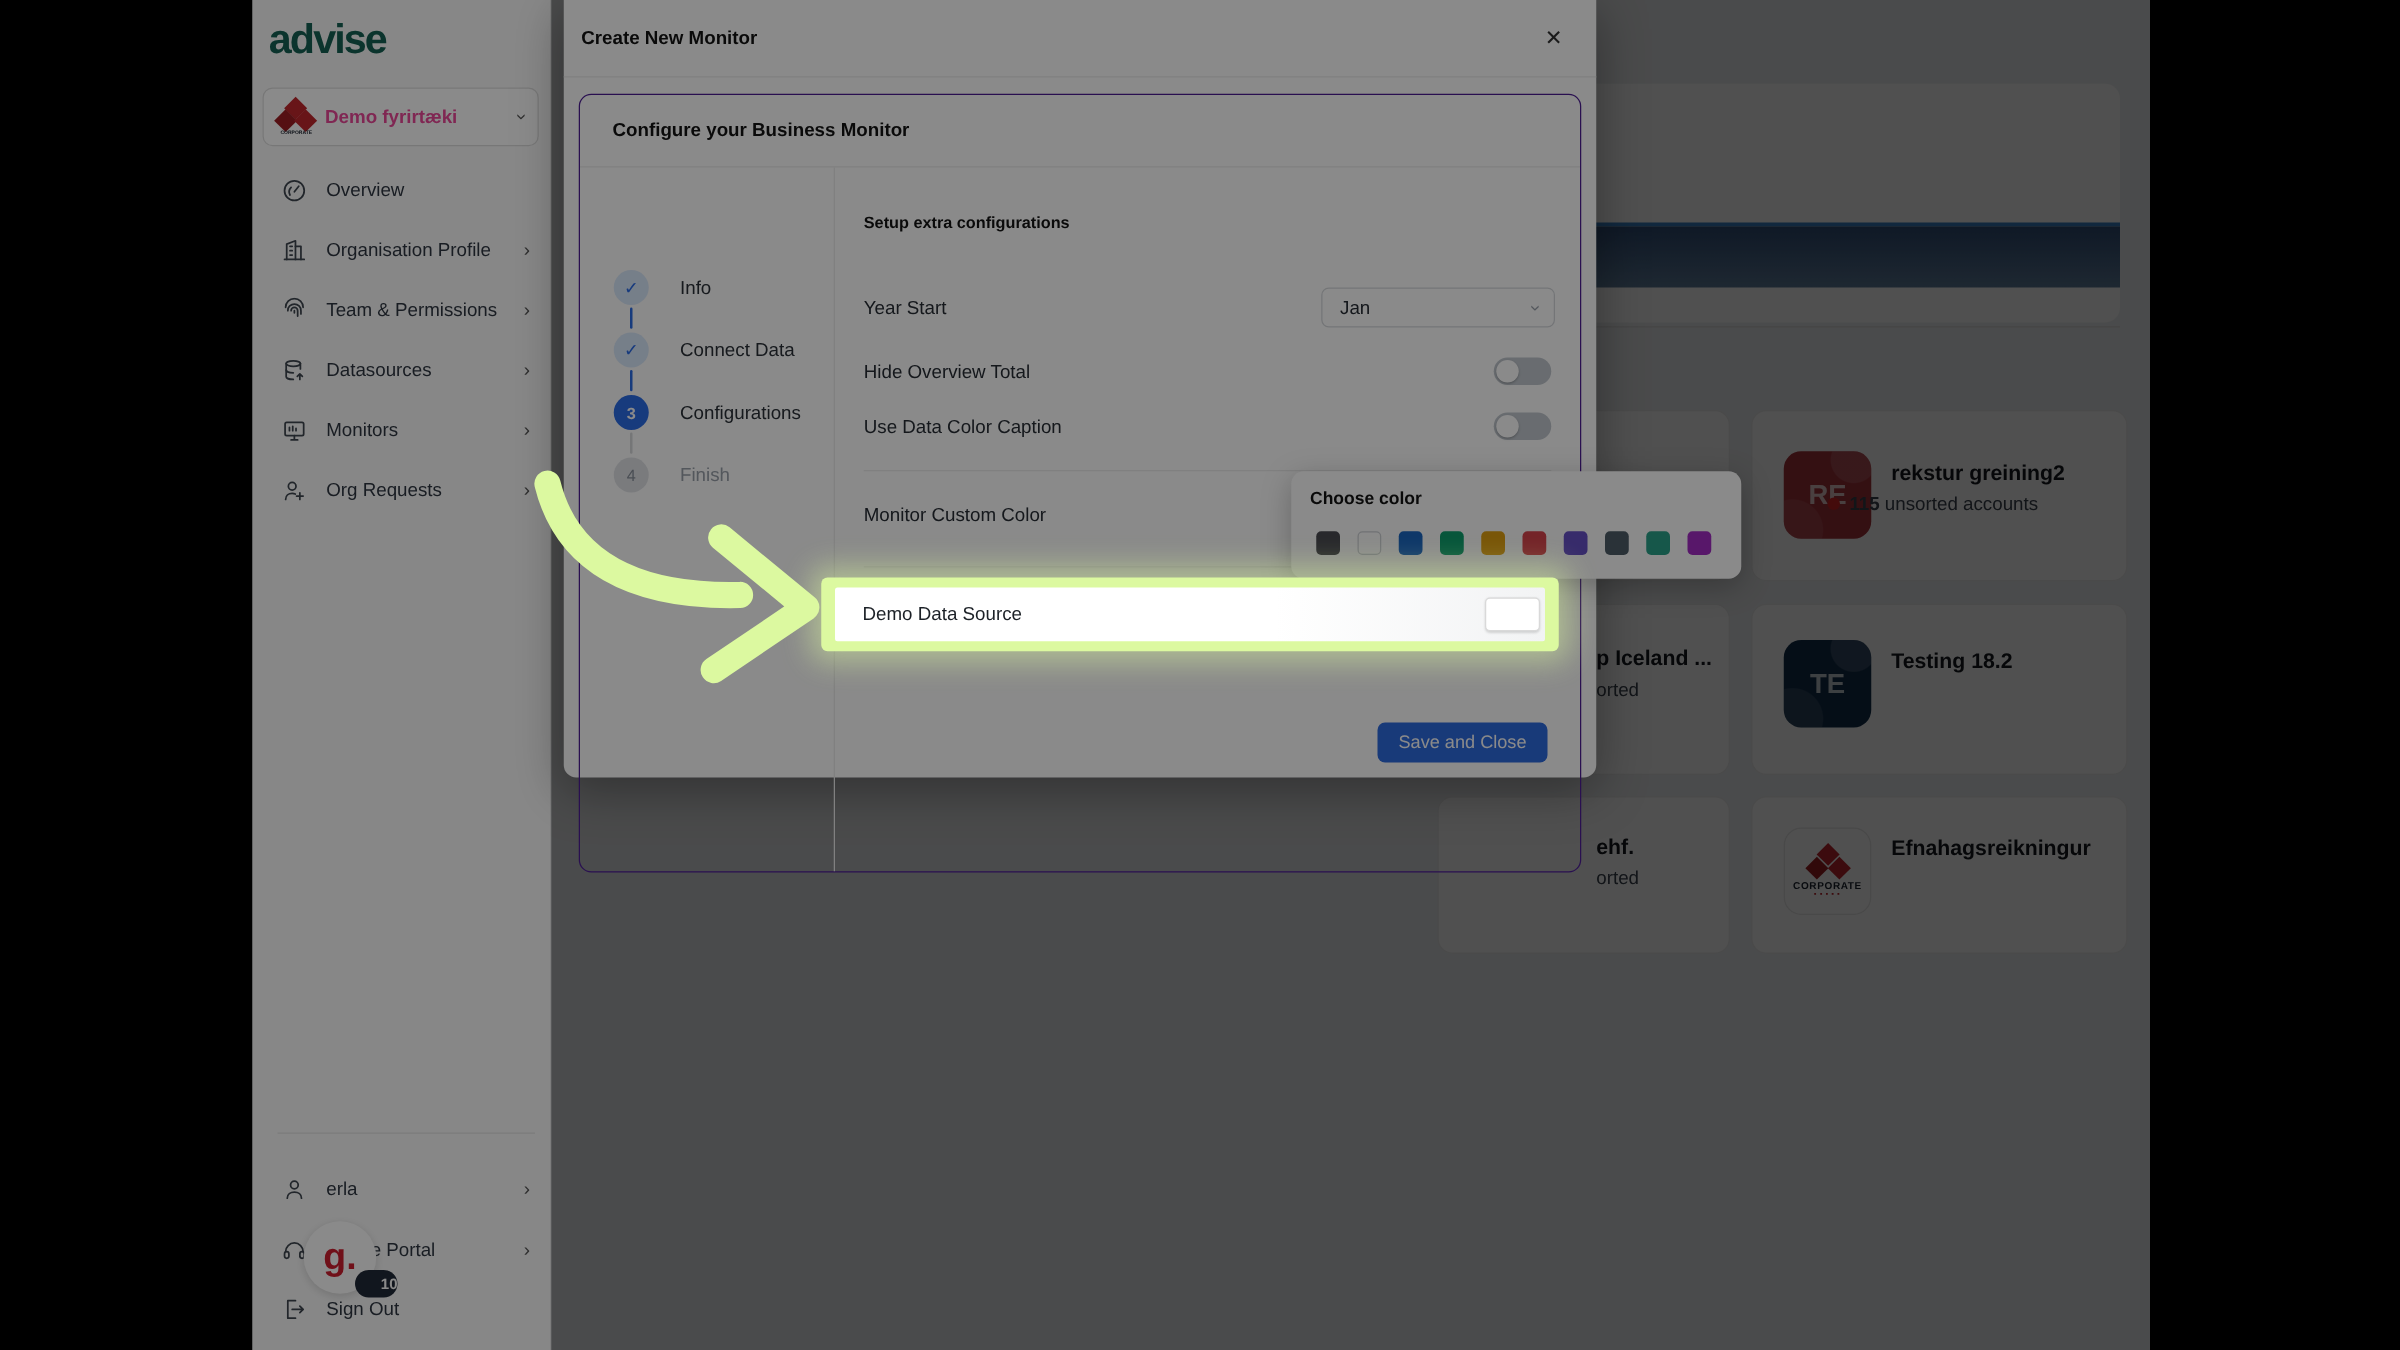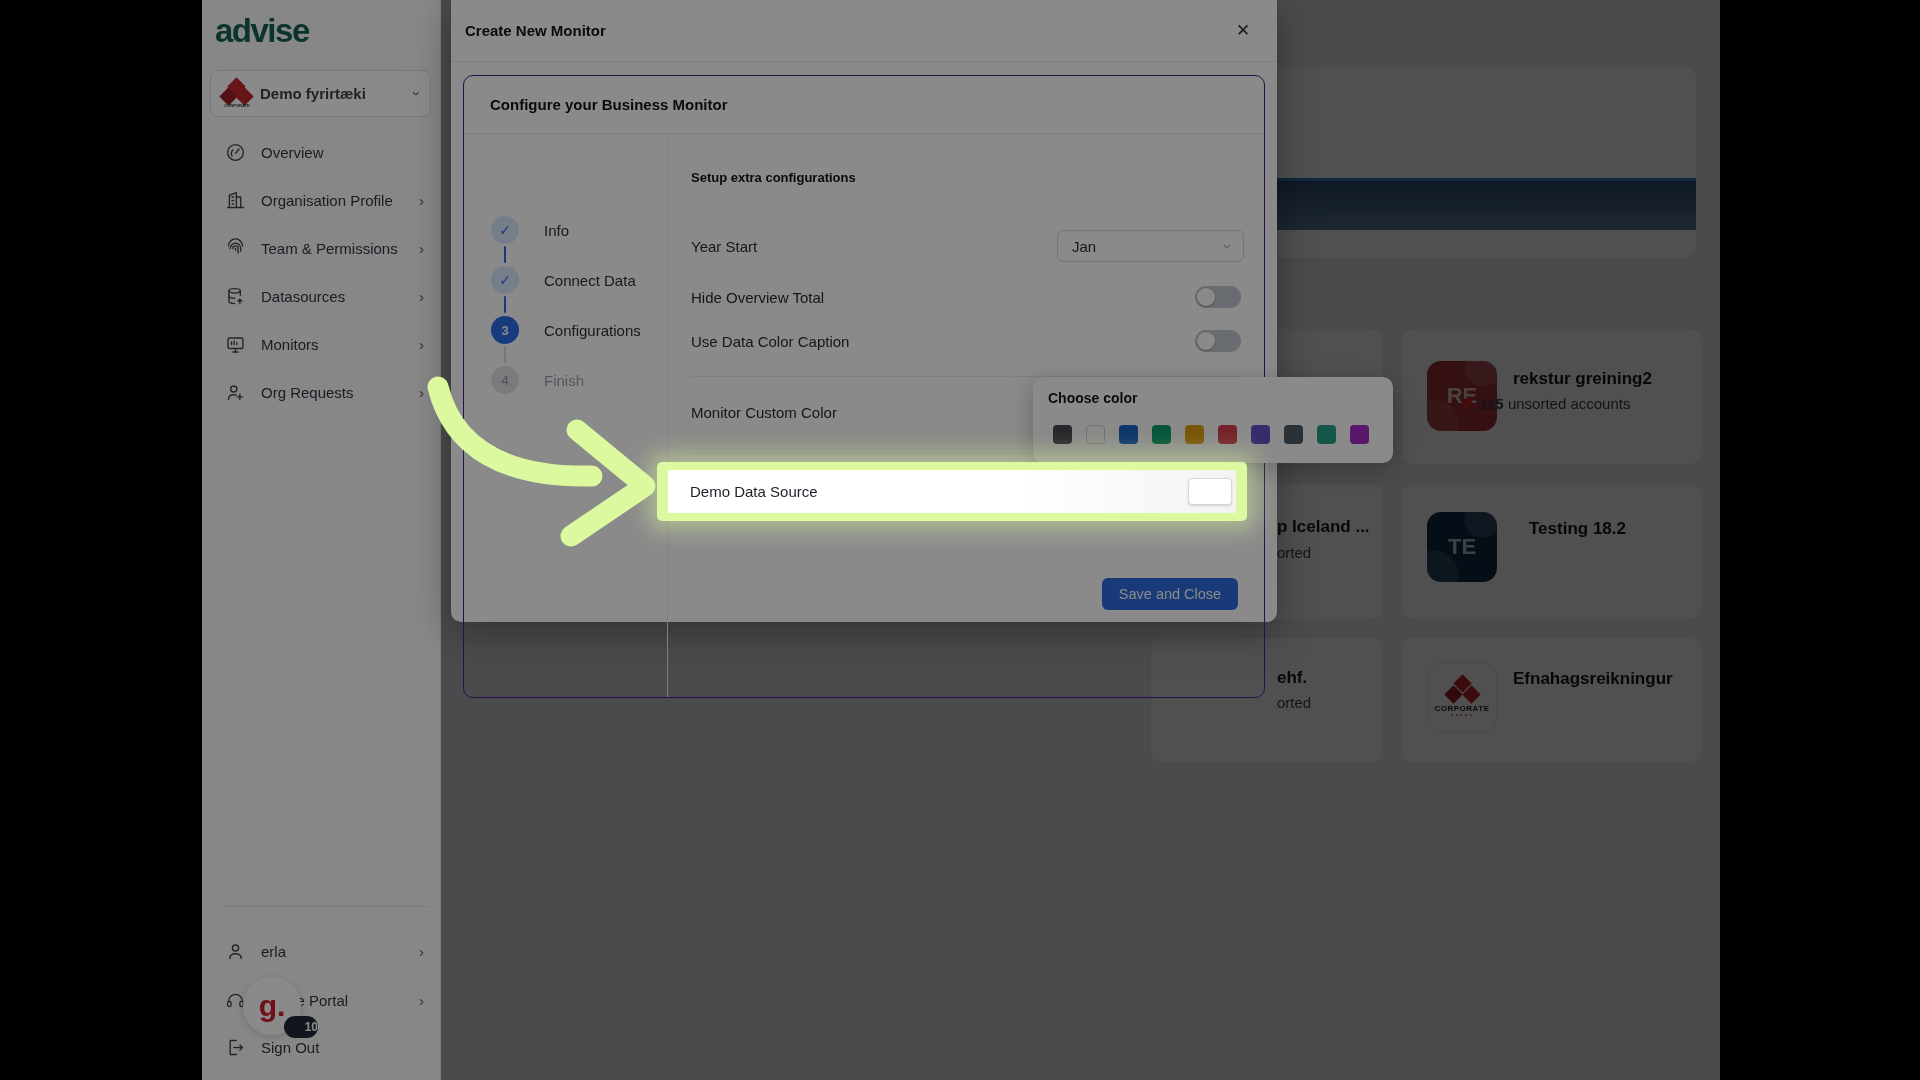--- a/index.html
+++ b/index.html
@@ -7,21 +7,21 @@
   #screen{position:relative;width:1920px;height:1080px;background:#000;overflow:hidden;}
 
   
   .app{position:absolute;left:202px;top:0;width:1518px;height:1080px;background:#eef0f2;}
 
   
   .sidebar{position:absolute;left:0;top:0;width:239px;height:1080px;background:#fafafa;border-right:1px solid #e7e7e7;}
   .logo{position:absolute;left:13px;top:12px;font-size:33px;font-weight:800;letter-spacing:-1.5px;color:#166153;}
   .company{position:absolute;left:8px;top:70px;width:221px;height:47px;background:#fff;border:1px solid #ddd;border-radius:8px;display:flex;align-items:center;padding:0 10px;gap:9px;}
   .corp-mini{width:30px;height:28px;position:relative;flex:0 0 auto;}
-  .company-name{font-size:15px;font-weight:700;color:#404040;flex:1;}
+  .company-name{font-size:15px;font-weight:700;color:#ec4899;flex:1;}
   .chev{color:#555;font-size:15px;}
   .chev-down{display:inline-block;transform:rotate(90deg);}
   .nav{position:absolute;left:8px;top:128px;width:224px;}
   .nav-item{height:48px;display:flex;align-items:center;padding:0 10px 0 14px;gap:15px;border-radius:8px;color:#2f3742;font-size:15px;}
   .nav-item .lbl{flex:1;}
   .icon{width:22px;height:22px;flex:0 0 auto;display:flex;align-items:center;justify-content:center;}
   .icon svg{width:21px;height:21px;stroke:#3f4750;stroke-width:1.6;fill:none;stroke-linecap:round;stroke-linejoin:round;}
   .side-div{position:absolute;left:20px;right:12px;top:906px;border-top:1px solid #e3e3e3;}
   .foot{position:absolute;left:8px;width:224px;}
   .g-widget{position:absolute;left:41px;top:977px;width:58px;height:58px;border-radius:50%;background:#fff;box-shadow:0 2px 8px rgba(0,0,0,.15);display:flex;align-items:center;justify-content:center;font-family:"Liberation Serif","DejaVu Serif",serif;font-weight:700;font-size:30px;color:#cf1f2f;}
@@ -253,21 +253,21 @@
       <div class="card-sub" style="left:1020px;top:392px;justify-content:center;">
         <span class="dot"></span>
         <span><b>115</b><span> unsorted accounts</span></span>
       </div>
 
       <div class="card" style="left:960px;top:483px;width:301px;height:137px;"></div>
       <div class="avatar" style="left:986px;top:512px;background:#14304d;">
           <span class="pat"></span>
           <span>TE</span>
         </div>
-      <div class="card-title" style="left:1072px;top:519px;margin-left:16px;">Testing 18.2</div>
+      <div class="card-title" style="left:1072px;top:519px;">Testing 18.2</div>
 
       <div class="card" style="left:960px;top:637px;width:301px;height:126px;"></div>
       <div class="corp-logo" style="left:986px;top:662px;">
         <div class="diamonds">
           <span class="dm" style="left:11px;top:0;background:#c0272d;"></span>
           <span class="dm" style="left:2px;top:11px;background:#9e1f24;"></span>
           <span class="dm" style="left:20px;top:11px;background:#c0272d;"></span>
         </div>
         <div class="corp-word">CORPORATE</div>
         <div class="corp-word2">■ ■ ■ ■ ■</div>

